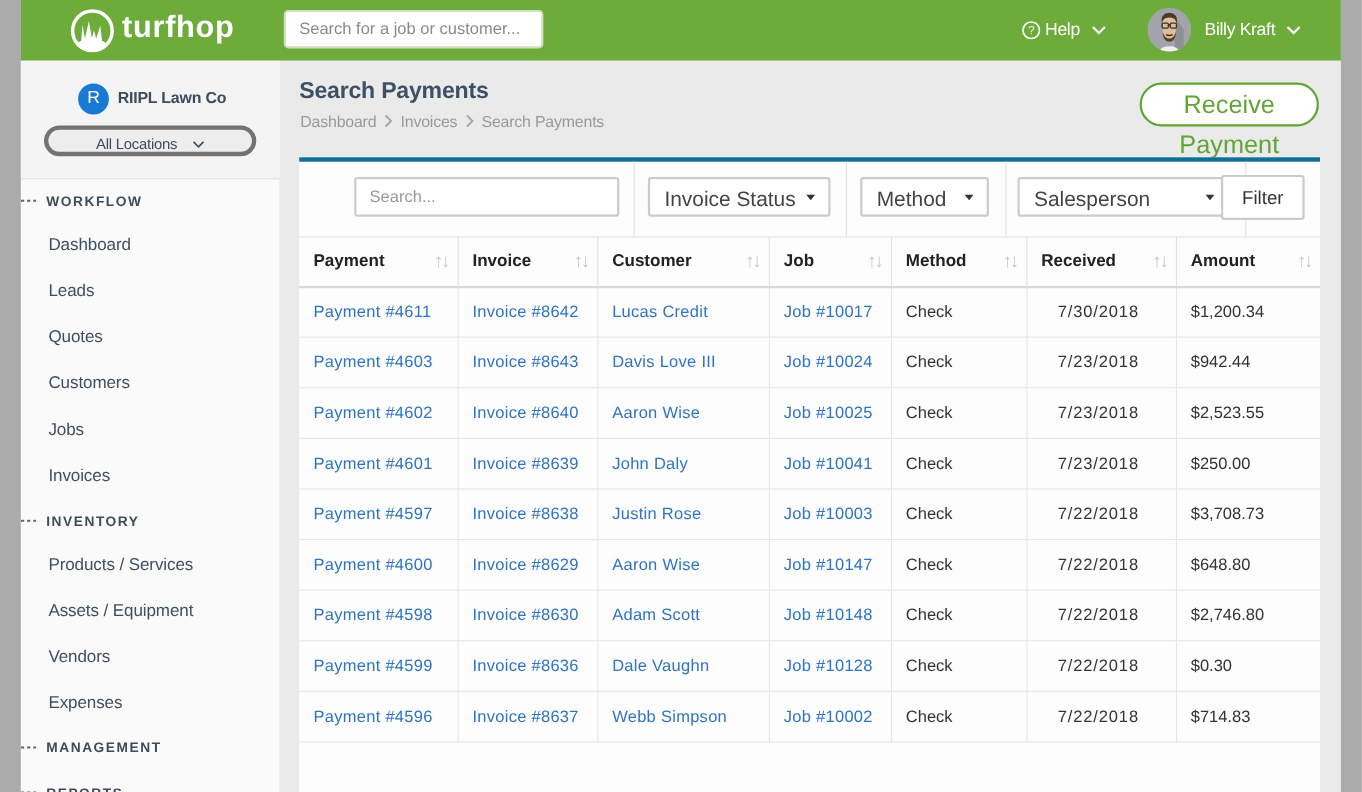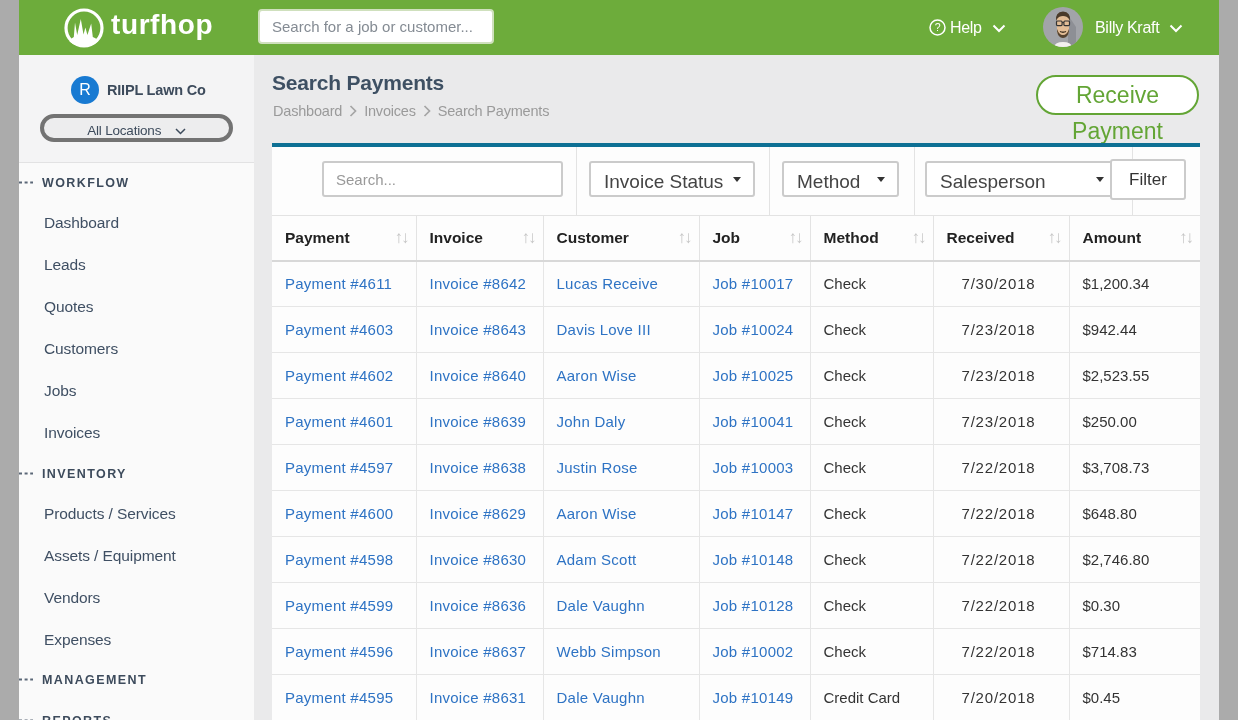--- a/index.html
+++ b/index.html
@@ -155,21 +155,21 @@
           <th>Invoice<span class="sort">↑↓</span></th>
           <th>Customer<span class="sort">↑↓</span></th>
           <th>Job<span class="sort">↑↓</span></th>
           <th>Method<span class="sort">↑↓</span></th>
           <th>Received<span class="sort">↑↓</span></th>
           <th>Amount<span class="sort">↑↓</span></th>
         </tr>
         <tr>
               <td><a>Payment #4611</a></td>
               <td><a>Invoice #8642</a></td>
-              <td><a>Lucas Receive</a></td>
+              <td><a>Lucas Credit</a></td>
               <td><a>Job #10017</a></td>
               <td>Check</td>
               <td class="dt">7/30/2018</td>
               <td>$1,200.34</td>
             </tr>
         <tr>
               <td><a>Payment #4603</a></td>
               <td><a>Invoice #8643</a></td>
               <td><a>Davis Love III</a></td>
               <td><a>Job #10024</a></td>
@@ -232,29 +232,20 @@
               <td>$0.30</td>
             </tr>
         <tr>
               <td><a>Payment #4596</a></td>
               <td><a>Invoice #8637</a></td>
               <td><a>Webb Simpson</a></td>
               <td><a>Job #10002</a></td>
               <td>Check</td>
               <td class="dt">7/22/2018</td>
               <td>$714.83</td>
-            </tr>
-        <tr>
-              <td><a>Payment #4595</a></td>
-              <td><a>Invoice #8631</a></td>
-              <td><a>Dale Vaughn</a></td>
-              <td><a>Job #10149</a></td>
-              <td>Credit Card</td>
-              <td class="dt">7/20/2018</td>
-              <td>$0.45</td>
             </tr>
       </tbody>
         </table>
     </div>
   </div>
 
   <div class="topbar">
     <svg class="logo" width="40" height="40" viewBox="0 0 40 40">
       <circle cx="20" cy="20" r="18" fill="none" stroke="#fff" stroke-width="3.2"></circle>
       <path d="M5.5 33.5 Q7.5 29.8 9.8 29.1 L11 14.5 L13.2 27 L16.8 11 L19.5 26.5 L21.4 19.5 L23.4 27 L27.2 15.5 L28.8 29 Q31.5 29.6 34.2 33.3 Q28 38.6 19.8 38.6 Q11.5 38.6 5.5 33.5 Z" fill="#fff"></path>

